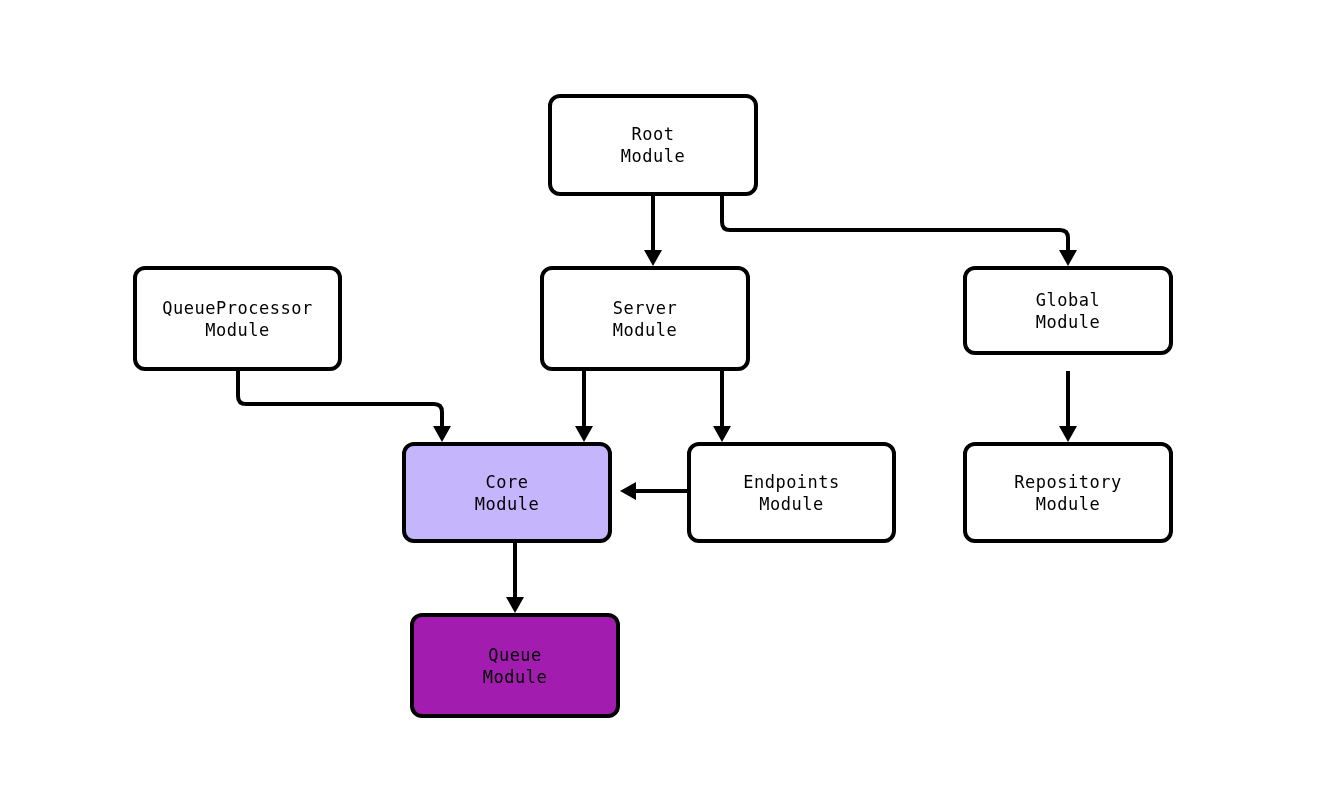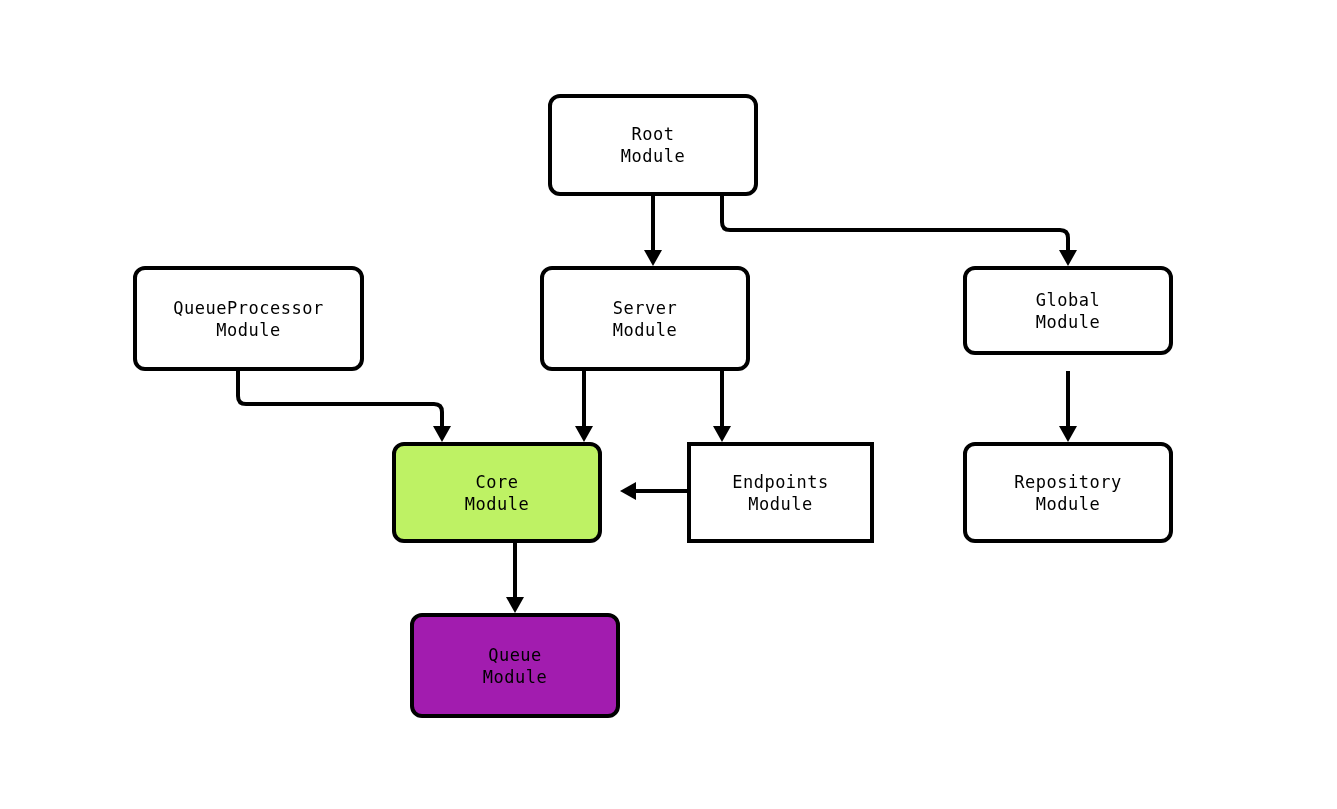--- a/index.html
+++ b/index.html
@@ -85,41 +85,41 @@
         <path d="M 515 543 L 515 597" fill="none" stroke="#000000" stroke-width="4" stroke-linecap="butt"></path>
         <polygon points="506,597 524,597 515,613" fill="#000000"></polygon>
       </g>
     </svg>
 
   <div class="node" style="left: 548px; top: 94px; width: 210px; height: 102px; border-width: 4px; border-radius: 12px; border-color: rgb(0, 0, 0); background: rgb(255, 255, 255);">
     <span class="node-line">Root</span>
     <span class="node-line">Module</span>
   </div>
 
-  <div class="node" style="left: 133px; top: 266px; width: 231px; height: 105px; border-width: 4px; border-radius: 12px; border-color: rgb(0, 0, 0); background: rgb(255, 255, 255);">
+  <div class="node" style="left: 133px; top: 266px; width: 209px; height: 105px; border-width: 4px; border-radius: 12px; border-color: rgb(0, 0, 0); background: rgb(255, 255, 255);">
     <span class="node-line">QueueProcessor</span>
     <span class="node-line">Module</span>
   </div>
 
   <div class="node" style="left: 540px; top: 266px; width: 210px; height: 105px; border-width: 4px; border-radius: 12px; border-color: rgb(0, 0, 0); background: rgb(255, 255, 255);">
     <span class="node-line">Server</span>
     <span class="node-line">Module</span>
   </div>
 
   <div class="node" style="left: 963px; top: 266px; width: 210px; height: 89px; border-width: 4px; border-radius: 12px; border-color: rgb(0, 0, 0); background: rgb(255, 255, 255);">
     <span class="node-line">Global</span>
     <span class="node-line">Module</span>
   </div>
 
-  <div class="node" style="left: 392px; top: 442px; width: 210px; height: 101px; border-width: 4px; border-radius: 12px; border-color: rgb(0, 0, 0); background: #bef264;">
+  <div class="node" style="left: 402px; top: 442px; width: 210px; height: 101px; border-width: 4px; border-radius: 12px; border-color: rgb(0, 0, 0); background: #c4b5fd;">
     <span class="node-line">Core</span>
     <span class="node-line">Module</span>
   </div>
 
-  <div class="node" style="left: 687px; top: 442px; width: 187px; height: 101px; border-width: 4px; border-radius: 0; border-color: rgb(0, 0, 0); background: rgb(255, 255, 255);">
+  <div class="node" style="left: 687px; top: 442px; width: 209px; height: 101px; border-width: 4px; border-radius: 12px; border-color: rgb(0, 0, 0); background: rgb(255, 255, 255);">
     <span class="node-line">Endpoints</span>
     <span class="node-line">Module</span>
   </div>
 
   <div class="node" style="left: 963px; top: 442px; width: 210px; height: 101px; border-width: 4px; border-radius: 12px; border-color: rgb(0, 0, 0); background: rgb(255, 255, 255);">
     <span class="node-line">Repository</span>
     <span class="node-line">Module</span>
   </div>
 
   <div class="node" style="left: 410px; top: 613px; width: 210px; height: 105px; border-width: 4px; border-radius: 12px; border-color: rgb(0, 0, 0); background: #a21caf;">

